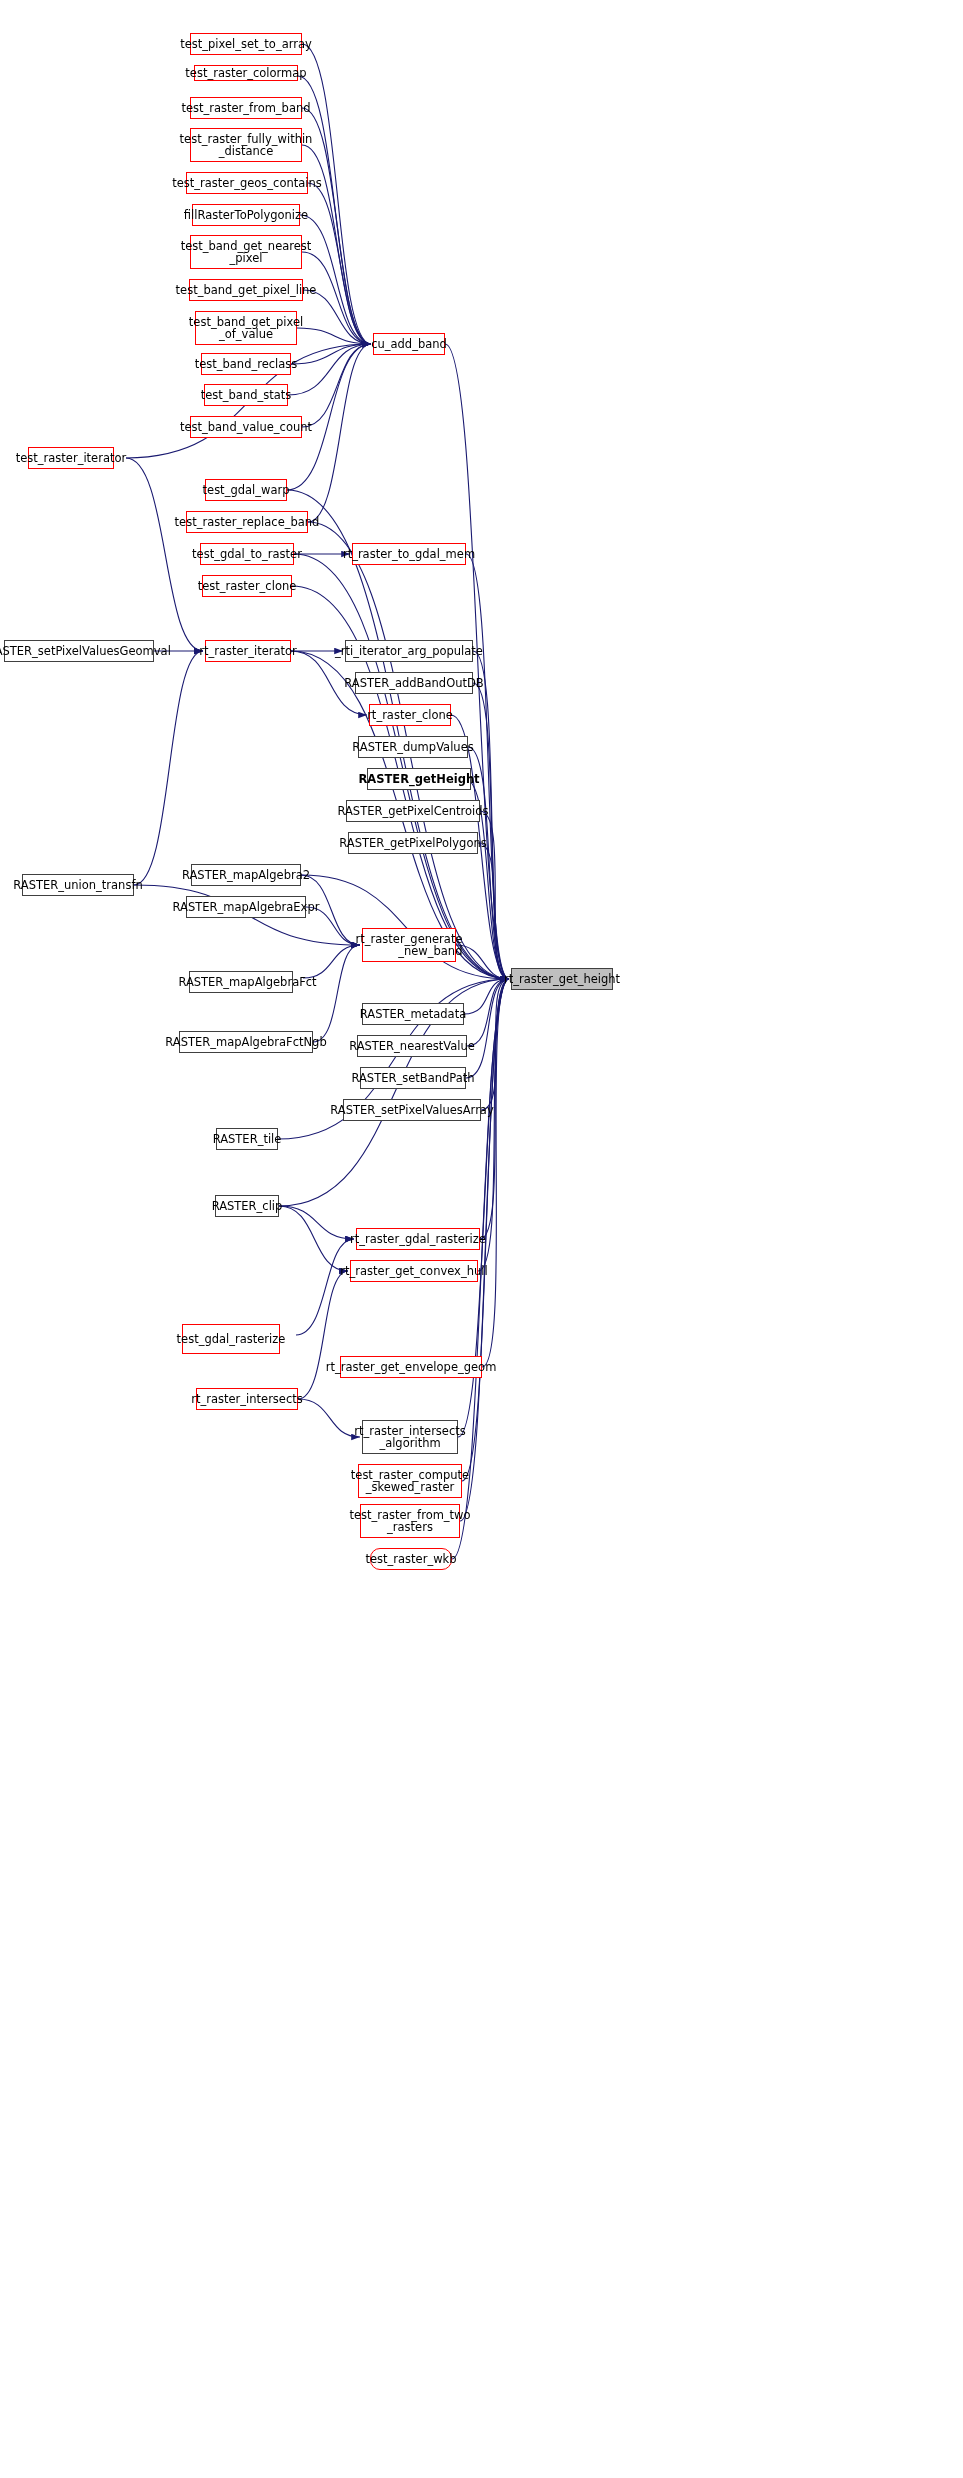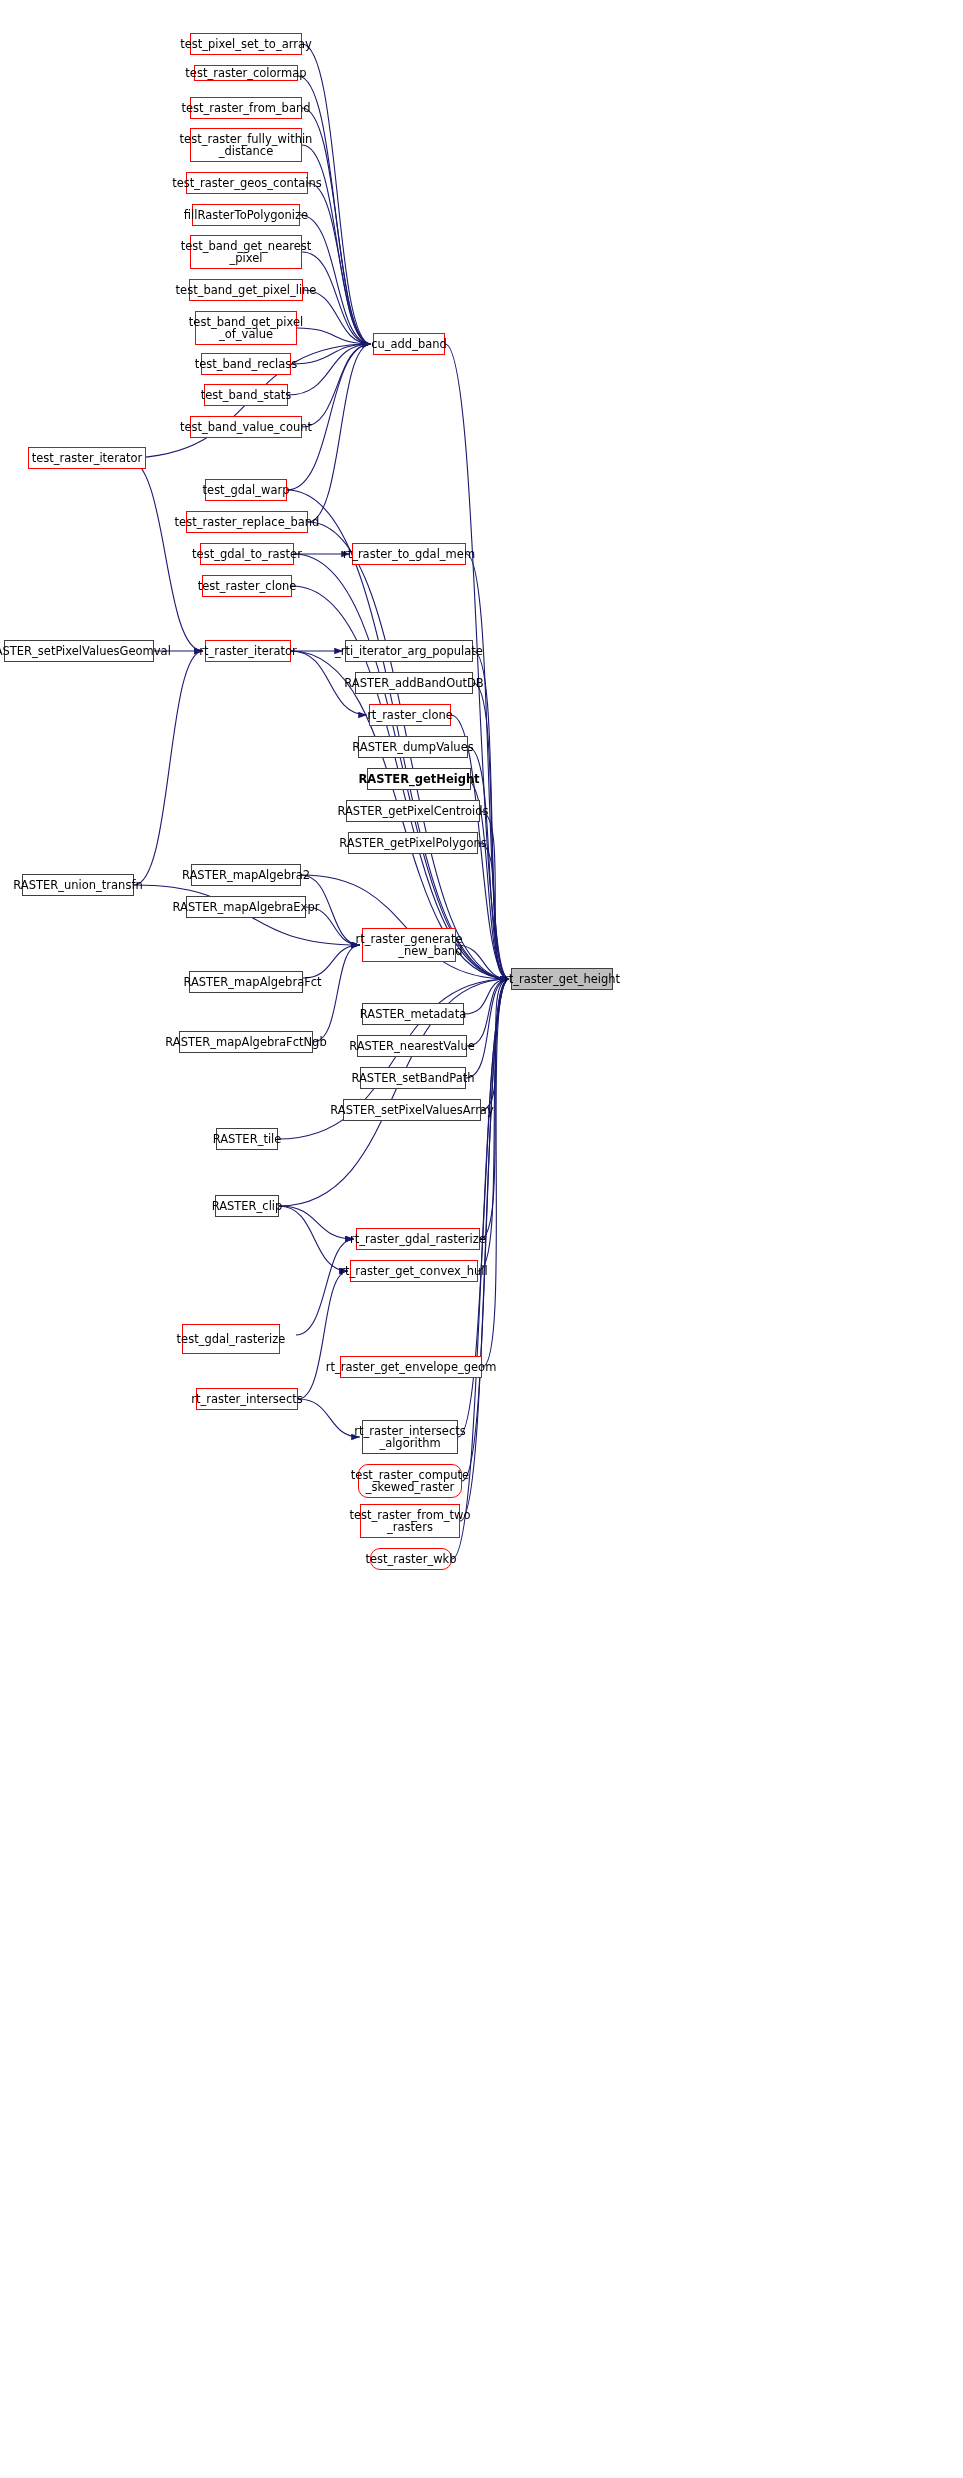--- a/index.html
+++ b/index.html
@@ -116,56 +116,56 @@
       <div class="node red" style="left: 186px; top: 172px; width: 122px; height: 22px;">test_raster_geos_contains</div>
       <div class="node red" style="left: 192px; top: 204px; width: 108px; height: 22px;">fillRasterToPolygonize</div>
       <div class="node red" style="left: 190px; top: 235px; width: 112px; height: 34px;">test_band_get_nearest
 _pixel</div>
       <div class="node red" style="left: 189px; top: 279px; width: 114px; height: 22px;">test_band_get_pixel_line</div>
       <div class="node red" style="left: 195px; top: 311px; width: 102px; height: 34px;">test_band_get_pixel
 _of_value</div>
       <div class="node red" style="left: 201px; top: 353px; width: 90px; height: 22px;">test_band_reclass</div>
       <div class="node red" style="left: 204px; top: 384px; width: 84px; height: 22px;">test_band_stats</div>
       <div class="node red" style="left: 190px; top: 416px; width: 112px; height: 22px;">test_band_value_count</div>
-      <div class="node red" style="left: 28px; top: 447px; width: 118px; height: 22px;">test_raster_iterator</div>
+      <div class="node red" style="left: 28px; top: 447px; width: 86px; height: 22px;">test_raster_iterator</div>
       <div class="node red" style="left: 205px; top: 479px; width: 82px; height: 22px;">test_gdal_warp</div>
       <div class="node red" style="left: 186px; top: 511px; width: 122px; height: 22px;">test_raster_replace_band</div>
       <div class="node red" style="left: 200px; top: 543px; width: 94px; height: 22px;">test_gdal_to_raster</div>
       <div class="node red" style="left: 202px; top: 575px; width: 90px; height: 22px;">test_raster_clone</div>
       <div class="node black" style="left: 4px; top: 640px; width: 150px; height: 22px;">RASTER_setPixelValuesGeomval</div>
       <div class="node black" style="left: 22px; top: 874px; width: 112px; height: 22px;">RASTER_union_transfn</div>
       <div class="node red" style="left: 373px; top: 333px; width: 72px; height: 22px;">cu_add_band</div>
       <div class="node red" style="left: 352px; top: 543px; width: 114px; height: 22px;">rt_raster_to_gdal_mem</div>
       <div class="node red" style="left: 205px; top: 640px; width: 86px; height: 22px;">rt_raster_iterator</div>
       <div class="node black" style="left: 345px; top: 640px; width: 128px; height: 22px;">_rti_iterator_arg_populate</div>
       <div class="node black" style="left: 355px; top: 672px; width: 118px; height: 22px;">RASTER_addBandOutDB</div>
       <div class="node red" style="left: 369px; top: 704px; width: 82px; height: 22px;">rt_raster_clone</div>
       <div class="node black" style="left: 358px; top: 736px; width: 110px; height: 22px;">RASTER_dumpValues</div>
       <div class="node black" style="left: 367px; top: 768px; width: 104px; height: 22px; font-weight: bold;">RASTER_getHeight</div>
       <div class="node black" style="left: 346px; top: 800px; width: 134px; height: 22px;">RASTER_getPixelCentroids</div>
       <div class="node black" style="left: 348px; top: 832px; width: 130px; height: 22px;">RASTER_getPixelPolygons</div>
       <div class="node black" style="left: 191px; top: 864px; width: 110px; height: 22px;">RASTER_mapAlgebra2</div>
       <div class="node black" style="left: 186px; top: 896px; width: 120px; height: 22px;">RASTER_mapAlgebraExpr</div>
       <div class="node red" style="left: 362px; top: 928px; width: 94px; height: 34px; text-align: right;">rt_raster_generate
 _new_band</div>
-      <div class="node black" style="left: 189px; top: 971px; width: 114px; height: 22px; padding-left: 16px;">RASTER_mapAlgebraFct</div>
+      <div class="node black" style="left: 189px; top: 971px; width: 104px; height: 22px; padding-left: 16px;">RASTER_mapAlgebraFct</div>
       <div class="node black" style="left: 362px; top: 1003px; width: 102px; height: 22px;">RASTER_metadata</div>
       <div class="node black" style="left: 357px; top: 1035px; width: 110px; height: 22px;">RASTER_nearestValue</div>
       <div class="node black" style="left: 179px; top: 1031px; width: 134px; height: 22px;">RASTER_mapAlgebraFctNgb</div>
       <div class="node black" style="left: 360px; top: 1067px; width: 106px; height: 22px;">RASTER_setBandPath</div>
       <div class="node black" style="left: 343px; top: 1099px; width: 138px; height: 22px;">RASTER_setPixelValuesArray</div>
       <div class="node black" style="left: 216px; top: 1128px; width: 62px; height: 22px;">RASTER_tile</div>
       <div class="node black" style="left: 215px; top: 1195px; width: 64px; height: 22px;">RASTER_clip</div>
       <div class="node red" style="left: 356px; top: 1228px; width: 124px; height: 22px;">rt_raster_gdal_rasterize</div>
       <div class="node red" style="left: 350px; top: 1260px; width: 128px; height: 22px;">rt_raster_get_convex_hull</div>
       <div class="node red" style="left: 182px; top: 1324px; width: 98px; height: 30px;">test_gdal_rasterize</div>
       <div class="node red" style="left: 340px; top: 1356px; width: 142px; height: 22px;">rt_raster_get_envelope_geom</div>
       <div class="node red" style="left: 196px; top: 1388px; width: 102px; height: 22px;">rt_raster_intersects</div>
       <div class="node black" style="left: 362px; top: 1420px; width: 96px; height: 34px;">rt_raster_intersects
 _algorithm</div>
-      <div class="node red" style="left: 358px; top: 1464px; width: 104px; height: 34px; border-radius: 10px;">test_raster_compute
+      <div class="node red" style="left: 358px; top: 1464px; width: 104px; height: 34px;">test_raster_compute
 _skewed_raster</div>
       <div class="node red" style="left: 360px; top: 1504px; width: 100px; height: 34px;">test_raster_from_two
 _rasters</div>
       <div class="node red" style="left: 370px; top: 1548px; width: 82px; height: 22px; border-radius: 10px;">test_raster_wkb</div>
       <div class="node target" style="left: 511px; top: 968px; width: 102px; height: 22px;">rt_raster_get_height</div>
     </div>
 </div>
 
 </body></html>

